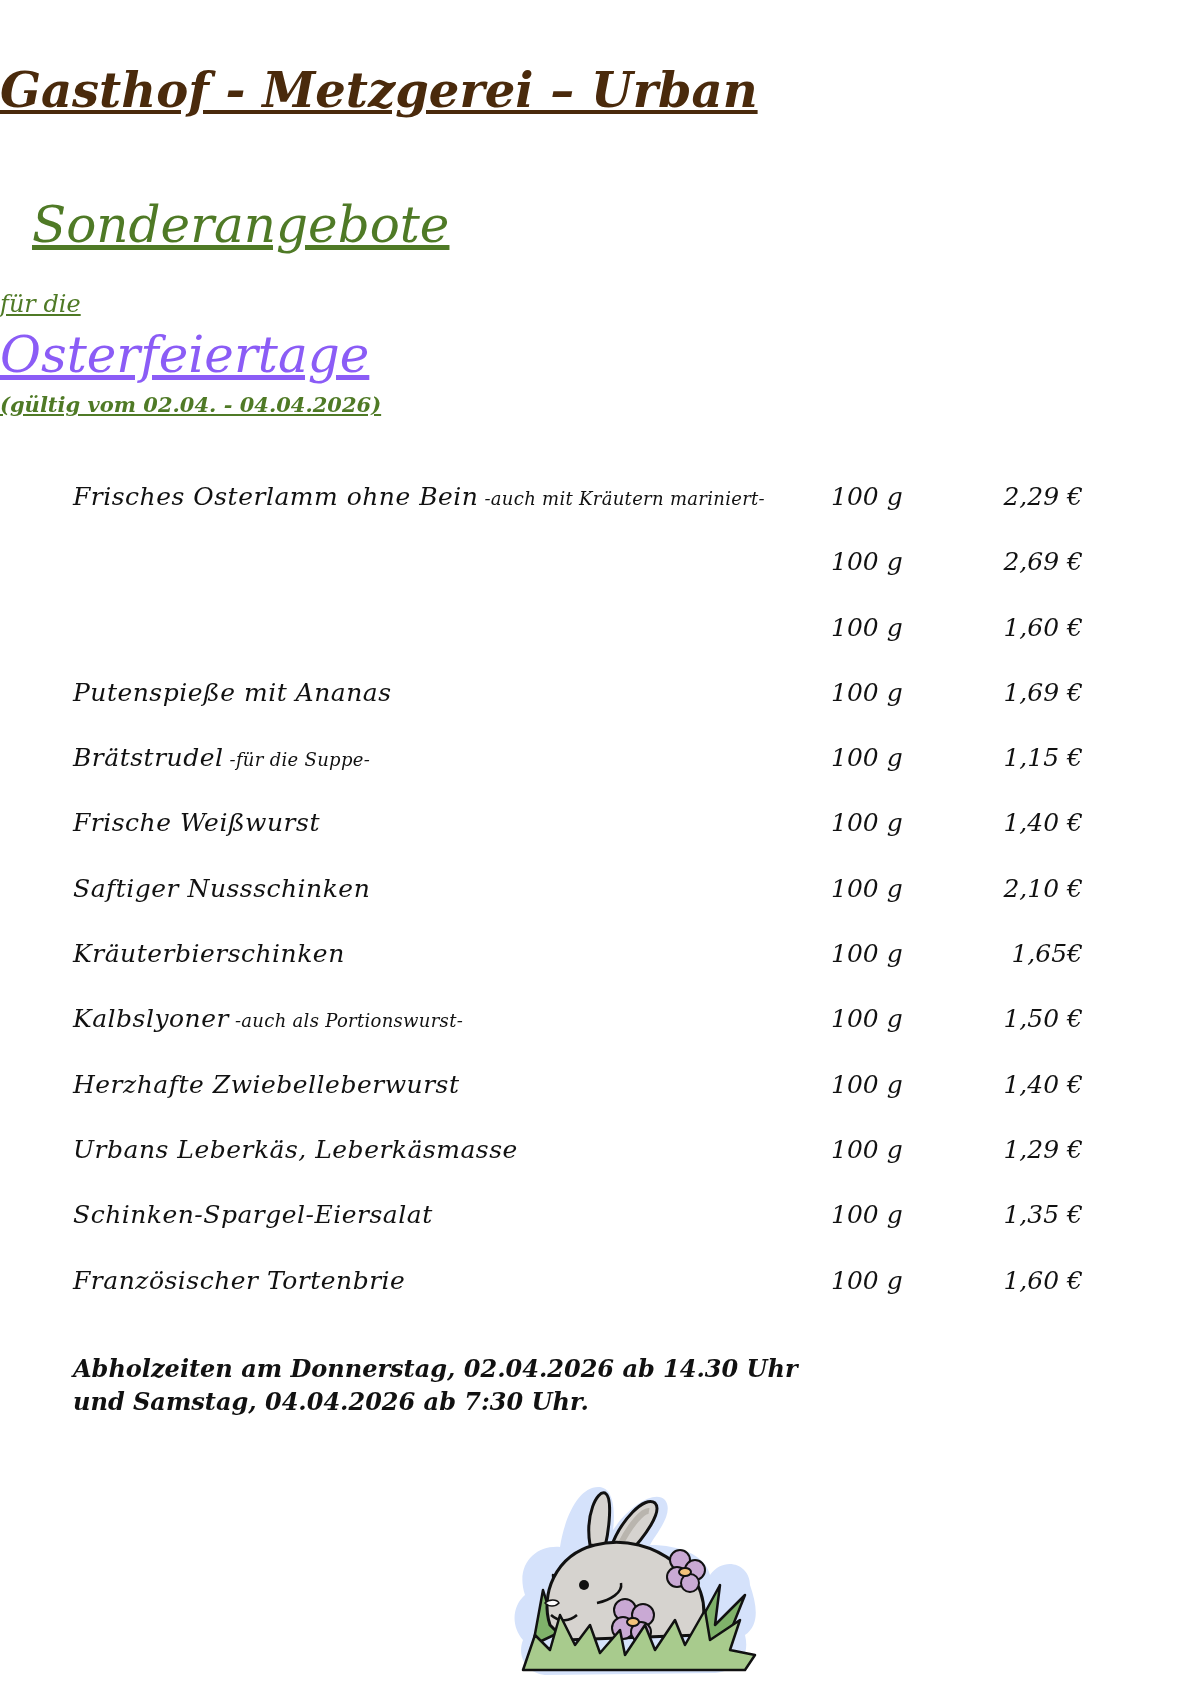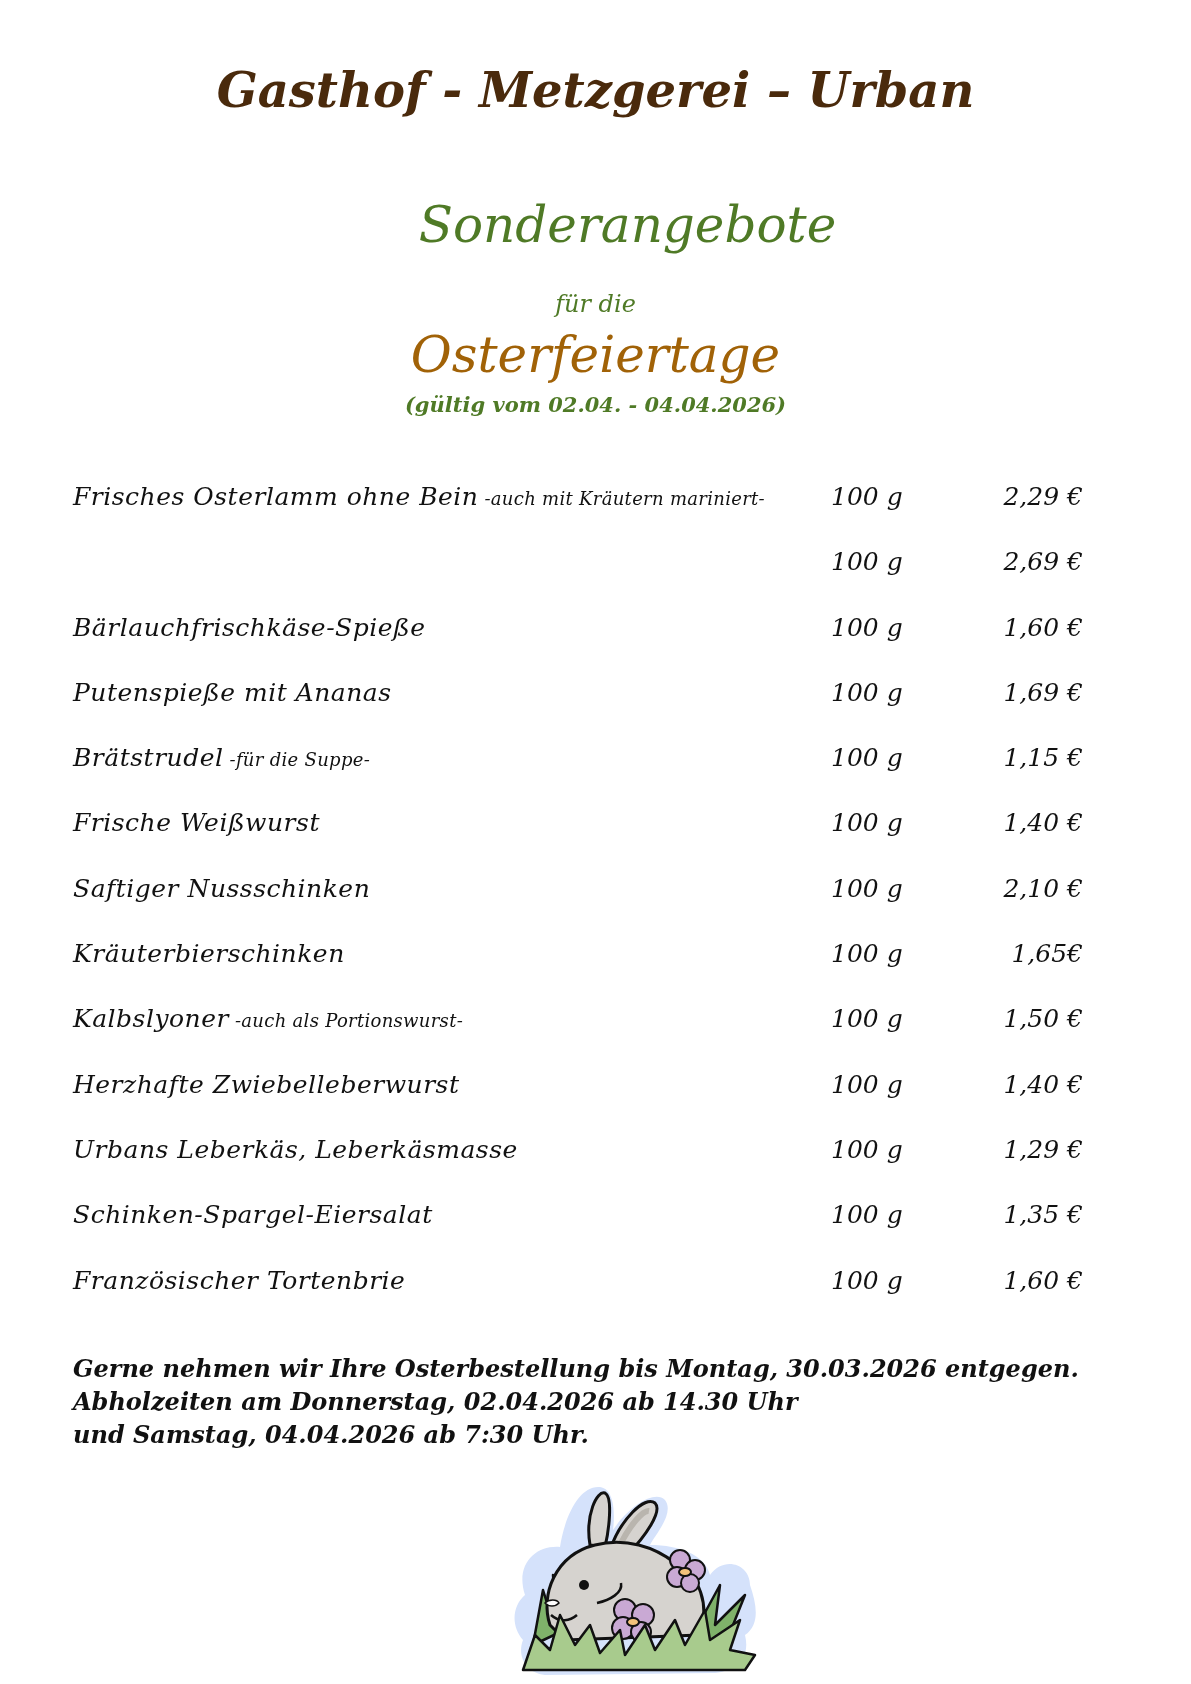--- a/index.html
+++ b/index.html
@@ -1,23 +1,23 @@
 <!DOCTYPE html>
 <html><head>
 <meta charset="utf-8">
 <style>
   html, body { margin: 0; padding: 0; background: #ffffff; }
   body { width: 1191px; height: 1684px; position: relative; overflow: hidden;
          font-family: "DejaVu Serif", serif; color: #111; }
-  .center { position: absolute; left: 0; width: 1191px; text-align: center; }
+  .center { position: absolute; left: 0; width: 1191px; text-align: left; text-decoration: underline; }
   .title { top: 62px; font-family: "DejaVu Serif", serif; font-weight: bold; font-style: italic;
            font-size: 48px; color: #4a2a0c; letter-spacing: 0px; }
   .h1 { top: 196px; font-style: italic; font-size: 50px; color: #4f7a26; margin-left: 32px; }
   .sub { top: 278px; font-style: italic; font-size: 24px; color: #4f7a26; margin-top: 12px; }
-  .h2 { top: 326px; font-style: italic; font-size: 50px; color: #a16207; }
+  .h2 { top: 326px; font-style: italic; font-size: 50px; color: #8b5cf6; }
   .valid { top: 392px; font-style: italic; font-size: 21px; color: #4f7a26; font-weight: bold; }
 
   .list { position: absolute; top: 478px; left: 73px; width: 1010px; }
   .row { position: relative; height: 65.3px; font-style: italic; font-size: 25px; color: #111; }
   .row .name { position: absolute; left: 0; top: 4px; white-space: nowrap; letter-spacing: 0.5px; }
   .row .note { font-size: 18px; letter-spacing: 0.3px; }
   .row .unit { position: absolute; left: 758px; top: 4px; white-space: nowrap; }
   .row .price { position: absolute; right: 0; top: 4px; white-space: nowrap; text-align: left; margin-left: 40px; }
 
   .footer { position: absolute; left: 73px; top: 1352px; font-style: italic; font-weight: bold;
@@ -38,21 +38,20 @@
   <div class="row">
     <span class="name"><span>Frisches Osterlamm ohne Bein</span><span class="note"> -auch mit Kräutern mariniert-</span></span>
     <span class="unit">100 g</span>
     <span class="price">2,29 €</span>
   </div>
   <div class="row">
     <span class="unit">100 g</span>
     <span class="price">2,69 €</span>
   </div>
   <div class="row">
-    <span class="name"><span>Bärlauchfrischkäse-Spieße</span><span class="note"></span></span>
     <span class="unit">100 g</span>
     <span class="price">1,60 €</span>
   </div>
   <div class="row">
     <span class="name"><span>Putenspieße mit Ananas</span><span class="note"></span></span>
     <span class="unit">100 g</span>
     <span class="price">1,69 €</span>
   </div>
   <div class="row">
     <span class="name"><span>Brätstrudel</span><span class="note"> -für die Suppe-</span></span>
@@ -95,21 +94,20 @@
     <span class="price">1,35 €</span>
   </div>
   <div class="row">
     <span class="name"><span>Französischer Tortenbrie</span><span class="note"></span></span>
     <span class="unit">100 g</span>
     <span class="price">1,60 €</span>
   </div>
 </div>
 
 <div class="footer">
-  <div>Gerne nehmen wir Ihre Osterbestellung bis Montag, 30.03.2026 entgegen.</div>
   <div>Abholzeiten am Donnerstag, 02.04.2026 ab 14.30 Uhr</div>
   <div>und Samstag, 04.04.2026 ab 7:30 Uhr.</div>
 </div>
 
 <div class="bunny">
   <svg width="260" height="205" viewBox="0 0 260 205" xmlns="http://www.w3.org/2000/svg">
 
     <path d="M20 120 C10 90 30 70 55 72 C60 40 75 10 95 12 C110 14 110 40 108 55 C125 30 150 15 160 25 C170 38 150 60 145 70 C175 70 200 80 205 100 C220 80 245 90 245 110 C252 130 255 150 240 160 C245 180 235 195 210 198 L40 200 C20 198 12 180 18 165 C5 150 8 130 20 120 Z" fill="#d5e2fb"></path>
 
     <path d="M28 170 L38 115 L52 160 L48 100 L70 150 Z" fill="#7fb26a" stroke="#111" stroke-width="2.5" stroke-linejoin="round"></path>

